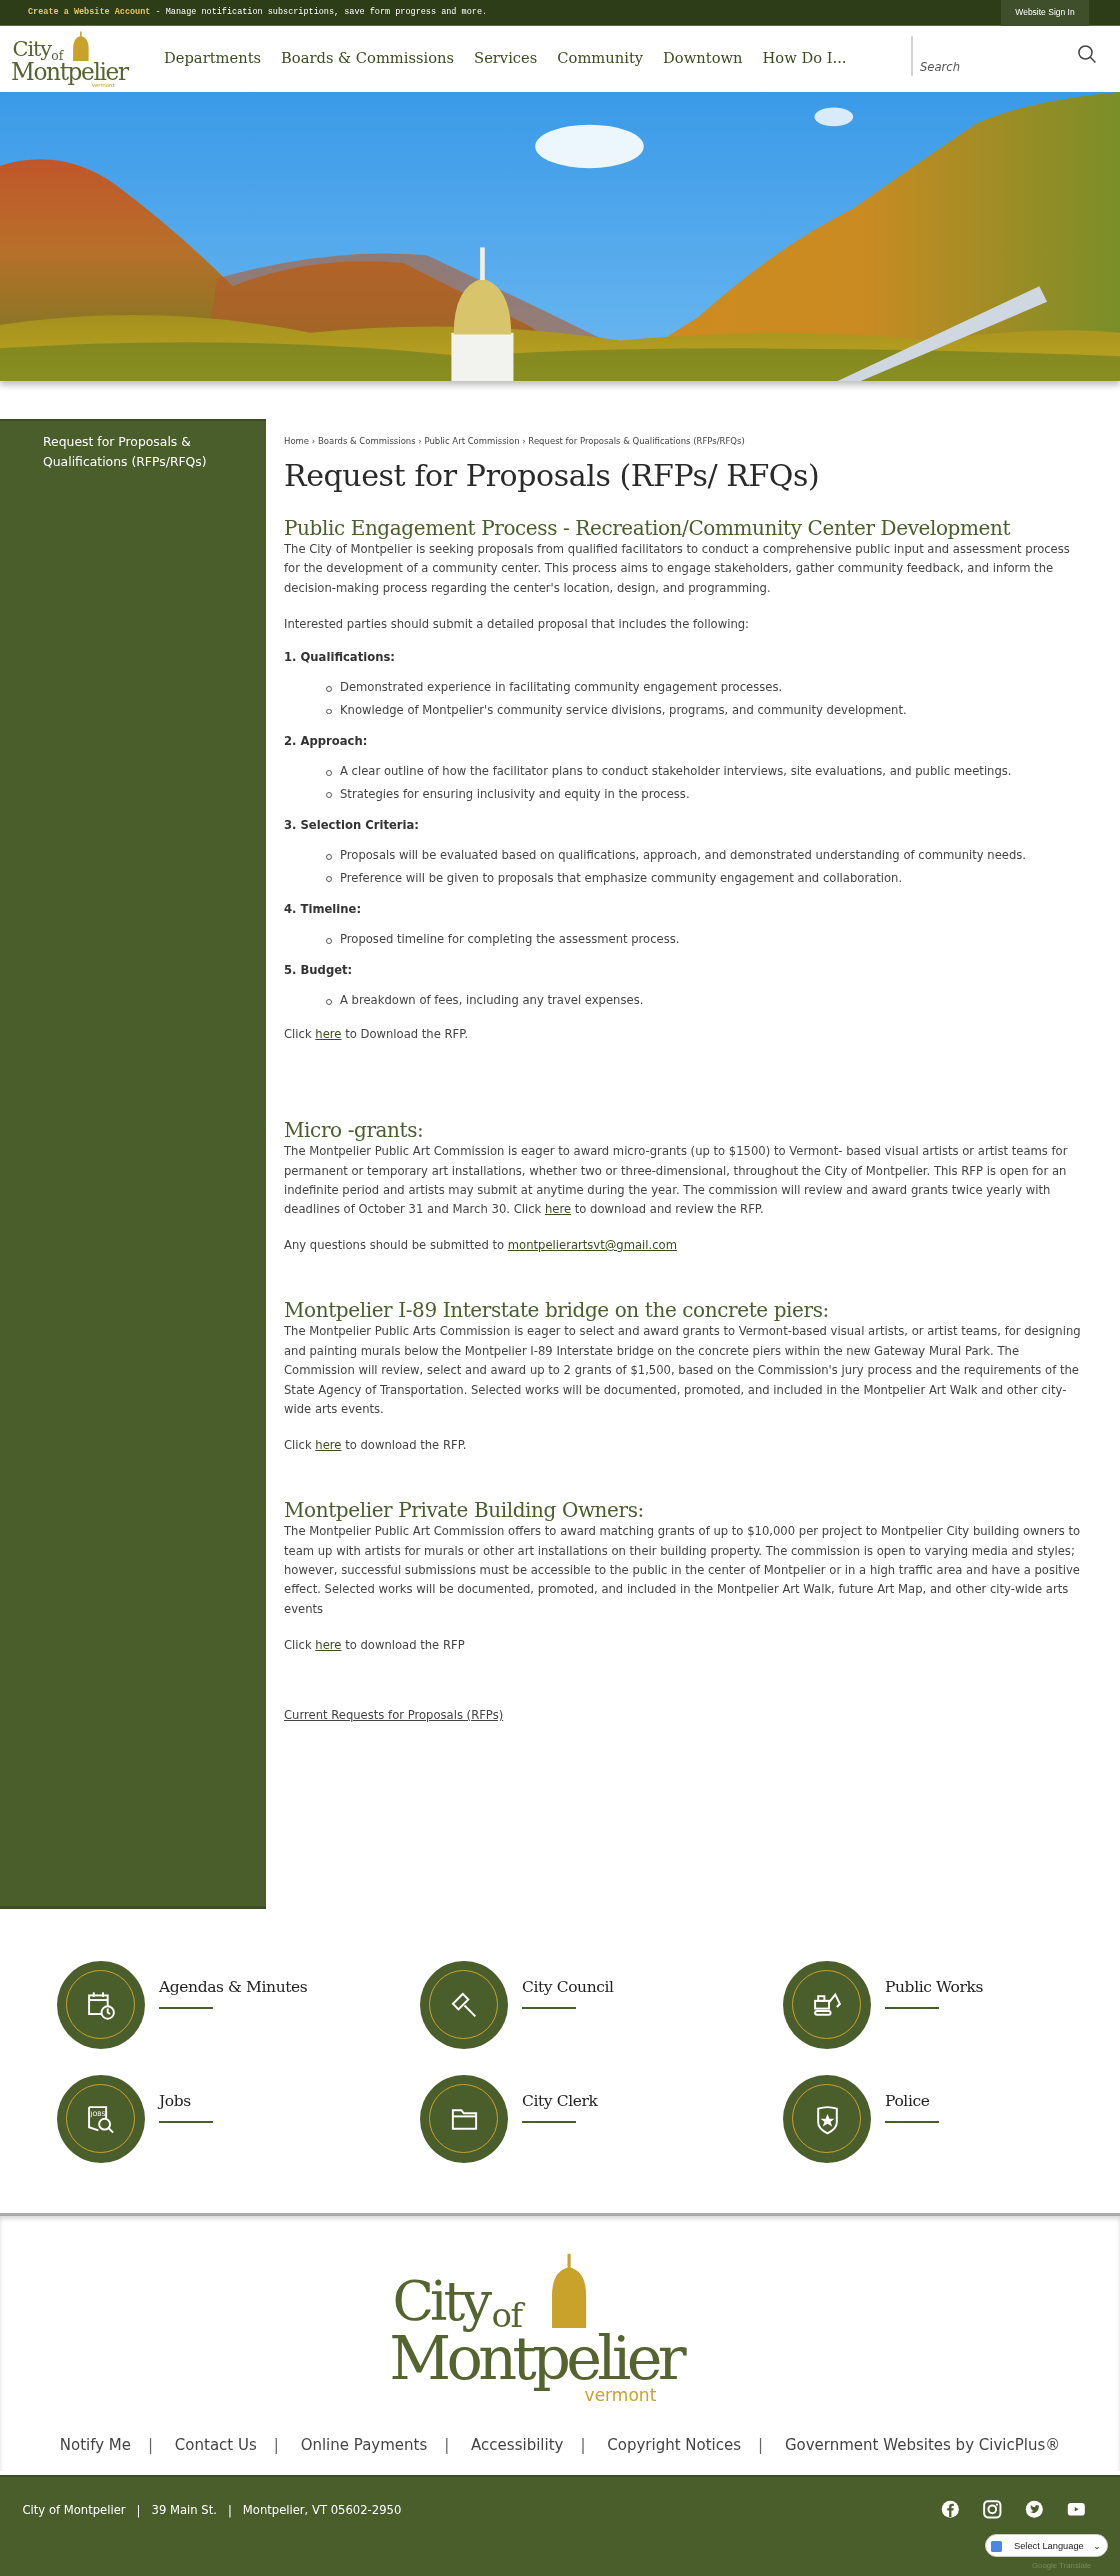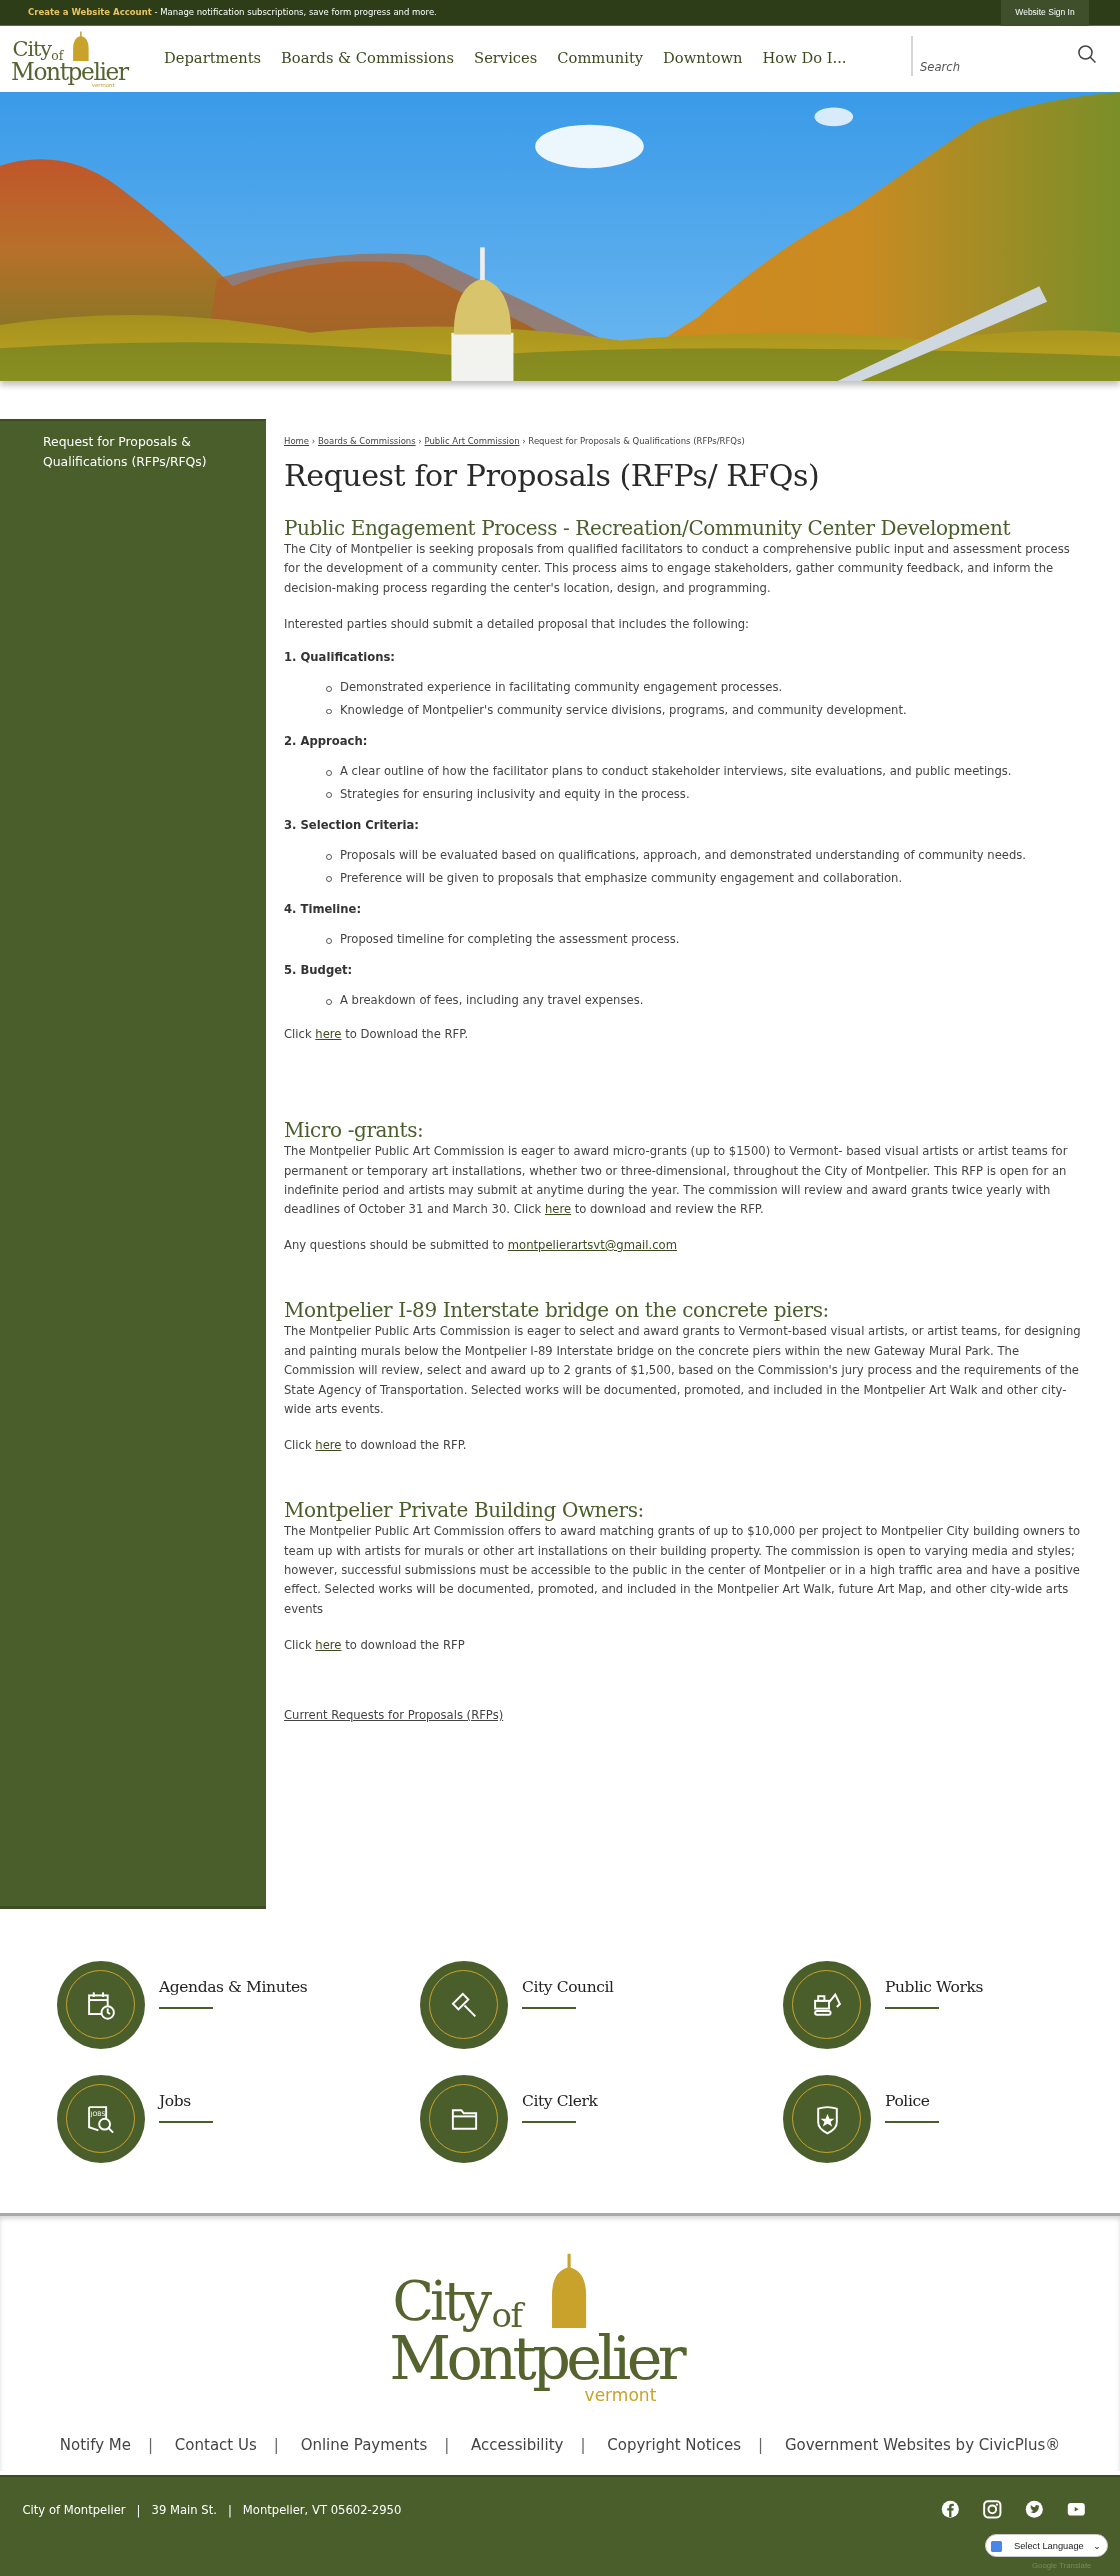--- a/index.html
+++ b/index.html
@@ -1,21 +1,21 @@
 <!DOCTYPE html>
 <html style="font-size:12.4px"><head>
 <meta charset="utf-8">
 <style>
   * { box-sizing: border-box; margin: 0; padding: 0; }
   body { width: 1120px; height: 2576px; background: #fff; font-family: "DejaVu Sans", sans-serif; color: #333; position: relative; overflow: hidden; }
   a { color: inherit; }
 
   
   .topbar { position: absolute; left: 0; top: 0; width: 1120px; height: 25.6px; background: #2d3d17; border-bottom: 1.6px solid #5c6b46; }
-  .topbar .msg { position: absolute; left: 28px; top: 7px; font-size: 8.5px; color: #fff; }
+  .topbar .msg { position: absolute; left: 28px; top: 7px; font-size: 8.5px; color: #fff; font-family: Liberation Mono, monospace; }
   .topbar .msg b { color: #e8c460; font-weight: bold; }
   .signin { position: absolute; left: 1001px; top: 0; width: 88px; height: 25.6px; background: #3f4f2b; color: #fff; font-family: "Liberation Sans", sans-serif; font-size: 8.5px; text-align: center; line-height: 25.6px; }
 
   
   .header { position: absolute; left: 0; top: 27px; width: 1120px; height: 64px; background: #fff; }
   .logo { position: absolute; left: 11px; top: 3.1px; width: 132px; height: 59px; }
   .nav { position: absolute; left: 164px; top: 22px; display: flex; gap: 0; align-items: flex-end; }
   .nav a { font-family: "DejaVu Serif", serif; font-size: 14.7px; color: #3c4a1e; text-decoration: none; margin-right: 20px; }
   .search-divider { position: absolute; left: 911px; top: 9.3px; width: 1.6px; height: 40px; background: #d5d5d5; }
   .search-input { position: absolute; left: 920px; top: 15.5px; width: 155px; height: 25px; border: none; font-size: 11.6px; font-style: italic; color: #555; font-family: "DejaVu Sans", sans-serif; background: transparent; margin-top: 12px; }
@@ -25,21 +25,21 @@
   
   .hero { position: absolute; left: 0; top: 92px; width: 1120px; height: 289px; overflow: hidden; box-shadow: 0 4.7px 6.2px rgba(0,0,0,0.25); }
 
   
   .sidebar { position: absolute; left: 0; top: 419px; width: 266px; height: 1490px; background: #4a5e2c; border-top: 2.3px solid #3d4e24; border-bottom: 3.1px solid #3d4e24; }
   .sidebar a { position: absolute; left: 43px; top: 11px; width: 186px; color: #fff; font-size: 12.4px; line-height: 20px; text-decoration: none; }
 
   
   .main { position: absolute; left: 284px; top: 436px; width: 799px; }
   .breadcrumb { font-size: 8.5px; color: #444; }
-  .breadcrumb a { text-decoration: underline; color: #444; }
+  .breadcrumb a { color: #444; }
   .page-title { font-family: "DejaVu Serif", serif; font-size: 30px; font-weight: normal; color: #2a2a2a; margin-top: 12px; letter-spacing: -0.4px; }
   h2 { font-family: "DejaVu Serif", serif; font-size: 20px; font-weight: normal; color: #4a5e2c; letter-spacing: -0.4px; }
   p, li { font-size: 11.6px; line-height: 19.4px; color: #444; }
   .sec1-title { margin-top: 23px; }
   .gap { height: 16.3px; }
   .lbl { font-weight: bold; color: #333; font-size: 11.6px; }
   ul { list-style: none; margin: 14px 0 14px 56px; }
   ul li { position: relative; margin-bottom: 3.1px; }
   ul li::before { content: ""; position: absolute; left: -14px; top: 7.8px; width: 3.9px; height: 3.9px; border: 0.8px solid #555; border-radius: 50%; }
   .link { text-decoration: underline; color: #3c4a1e; }

